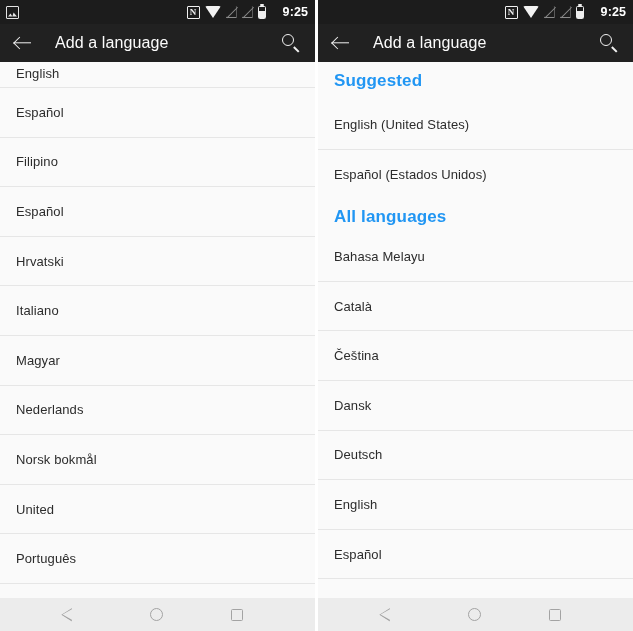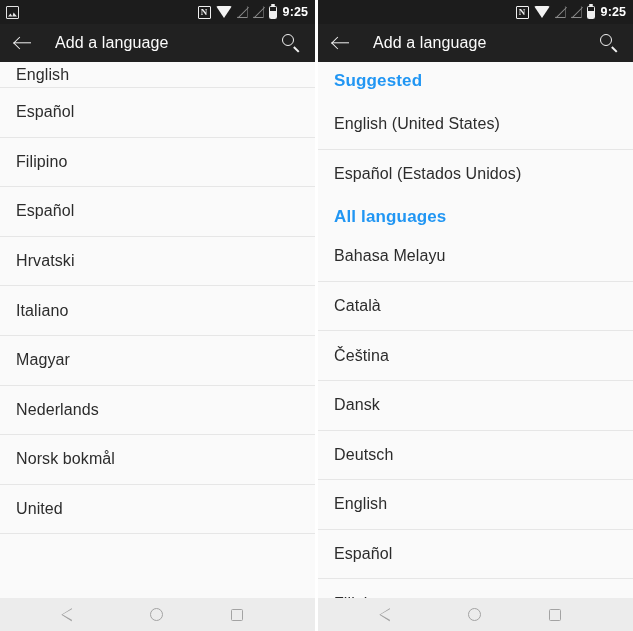--- a/index.html
+++ b/index.html
@@ -138,21 +138,21 @@
     width: 4px;
     height: 2px;
     background: #efefef;
     border-radius: 1px;
   }
   .sb-time {
     color: #ffffff;
     font-size: 12.5px;
     font-weight: bold;
     letter-spacing: 0.1px;
-    margin-left: 1px;
+    margin-left: 12px;
   }
 
   
   .toolbar {
     height: 38px;
     background: #212121;
     display: flex;
     align-items: center;
     padding: 0 12px 0 12px;
     box-sizing: border-box;
@@ -236,21 +236,21 @@
   .list-inner { position: relative; }
   .row {
     height: 49.6px;
     display: flex;
     align-items: center;
     padding: 0 16px;
     box-sizing: border-box;
     border-bottom: 1px solid #e6e6e6;
     background: #fafafa;
     color: #2c2c2c;
-    font-size: 16px;
+    font-size: 13px;
     letter-spacing: 0.1px;
     cursor: pointer;
   }
   .row.first-partial {
     height: 26px;
     align-items: flex-start;
     padding-top: 4px;
   }
   .section-header {
     height: 38px;
@@ -349,20 +349,21 @@
         <div class="row first-partial">English</div>
         <div class="row">Español</div>
         <div class="row">Filipino</div>
         <div class="row">Español</div>
         <div class="row">Hrvatski</div>
         <div class="row">Italiano</div>
         <div class="row">Magyar</div>
         <div class="row">Nederlands</div>
         <div class="row">Norsk bokmål</div>
         <div class="row">United</div>
+        <div class="row">Português</div>
       </div>
     </div>
 
     <div class="navbar">
       <div class="nav-back"></div>
       <div class="nav-home"></div>
       <div class="nav-recents"></div>
     </div>
   </div>
 

